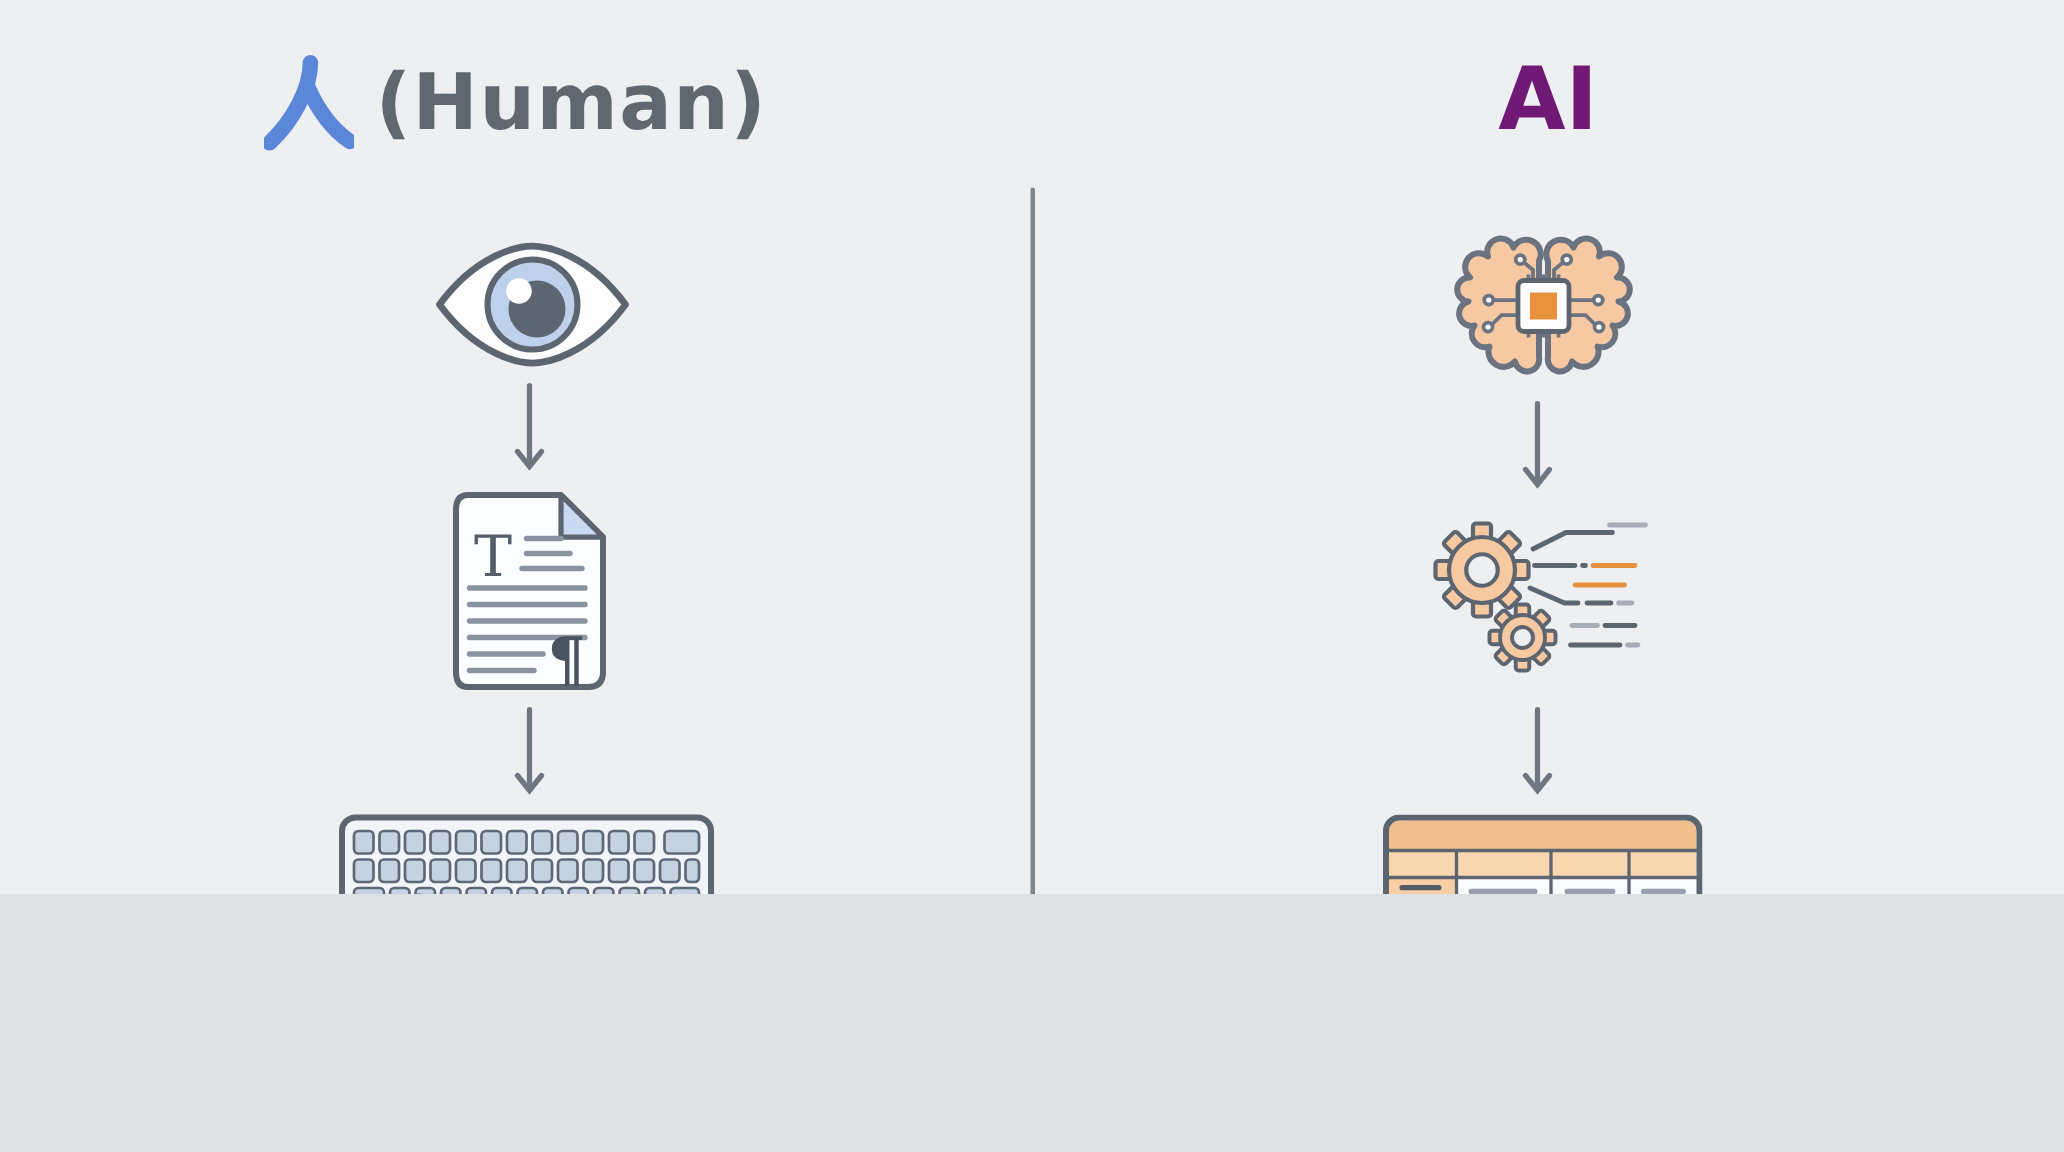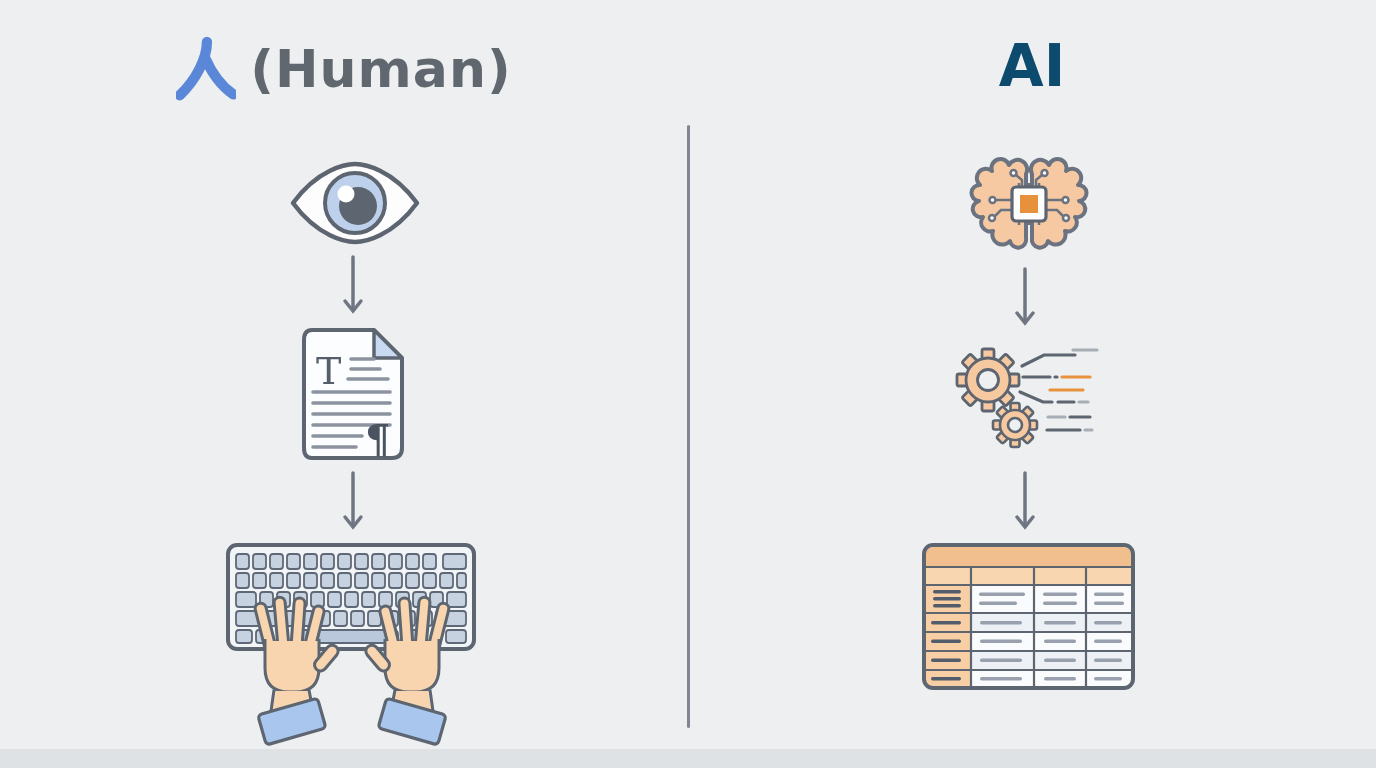--- a/index.html
+++ b/index.html
@@ -1,21 +1,21 @@
 <!DOCTYPE html>
 <html><head>
 <meta charset="utf-8">
 <style>
   html,body{margin:0;padding:0;background:#dfe2e5;}
-  .canvas{position:relative;width:1376px;height:749px;background:#edeff1;overflow:hidden;
+  .canvas{position:relative;width:1376px;height:596px;background:#edeff1;overflow:hidden;
           font-family:"DejaVu Sans","Liberation Sans",sans-serif;}
   .abs{position:absolute;}
   .ltitle{left:0;top:36px;width:688px;display:flex;justify-content:center;align-items:center;gap:14px;}
   .ltitle .label{font-size:52px;font-weight:700;color:#60676f;letter-spacing:1px;}
-  .rtitle{left:688px;top:32px;width:688px;text-align:center;font-size:58px;font-weight:700;color:#0c4a6e;}
+  .rtitle{left:688px;top:32px;width:688px;text-align:center;font-size:58px;font-weight:700;color:#701a75;}
   .divider{left:687px;top:125px;width:3px;height:603px;background:#7f868f;border-radius:2px;}
   svg{display:block;}
 </style>
 </head>
 <body>
 
 <div class="canvas">
 
   <div class="abs ltitle">
     <svg width="60" height="66" viewBox="0 0 64 68">

